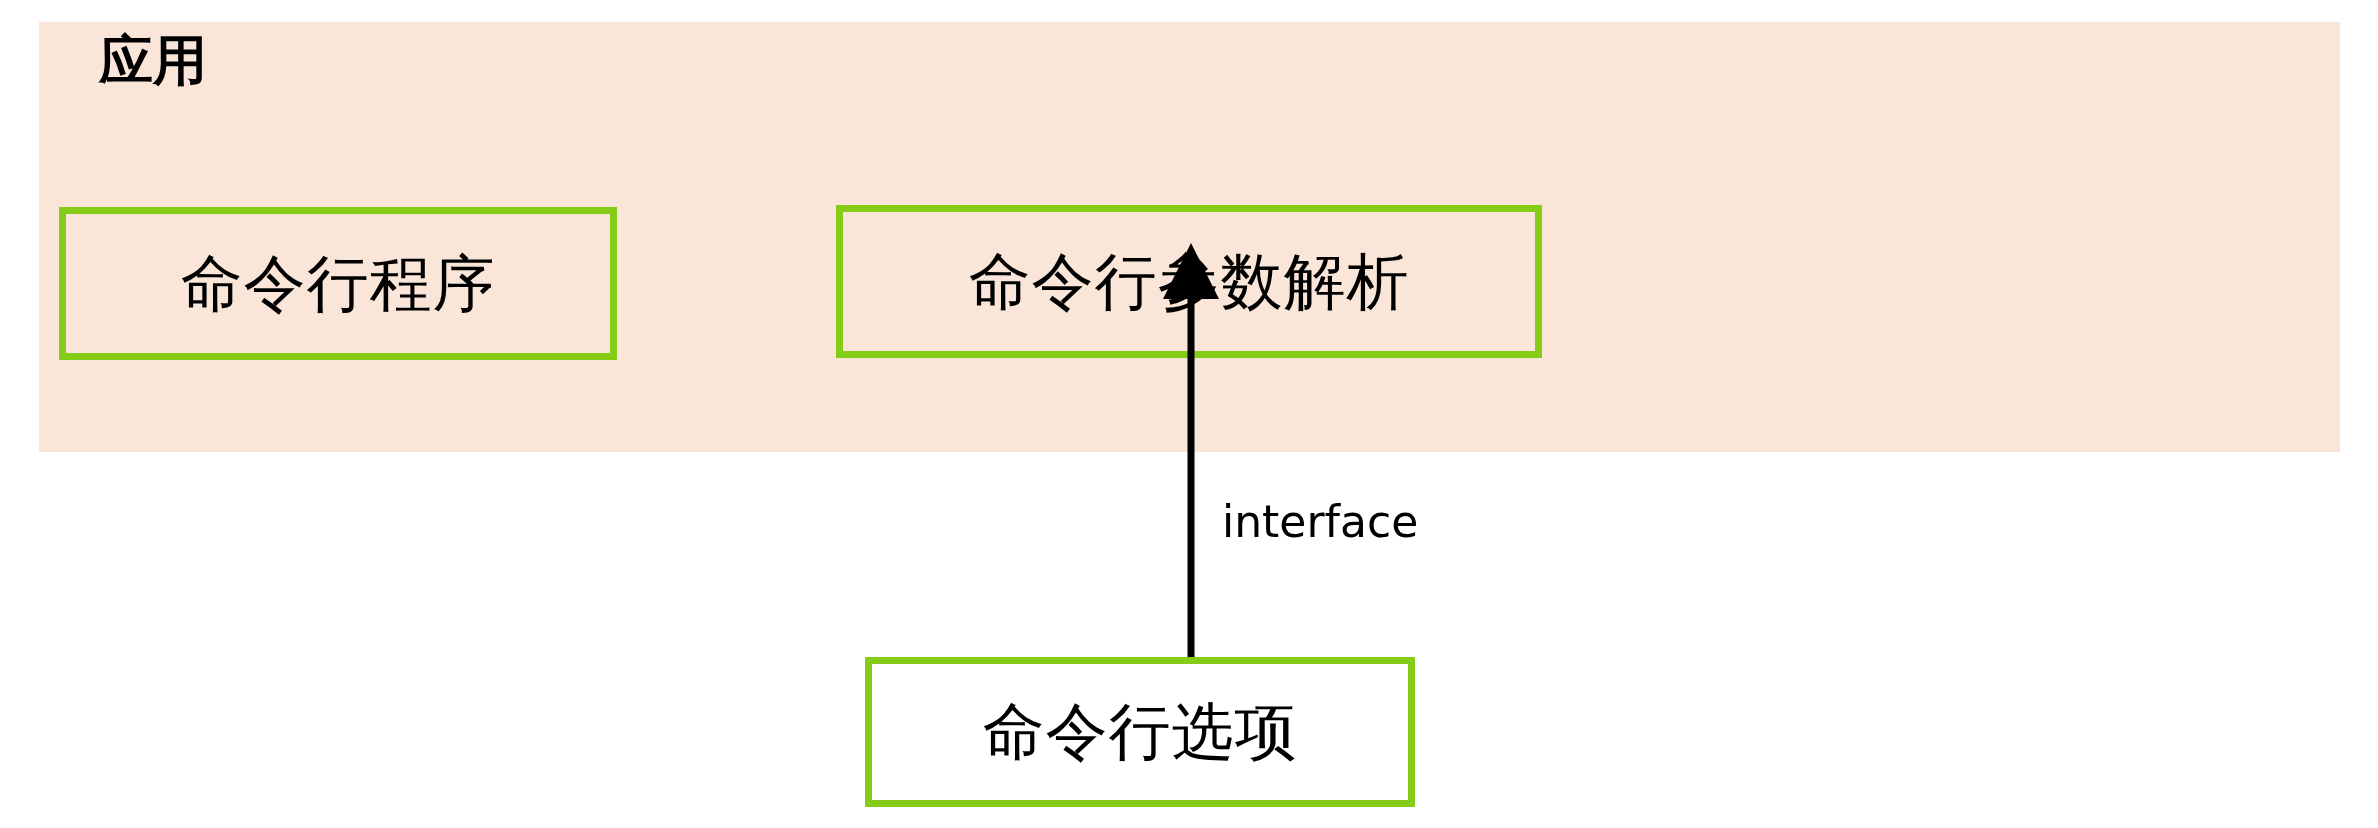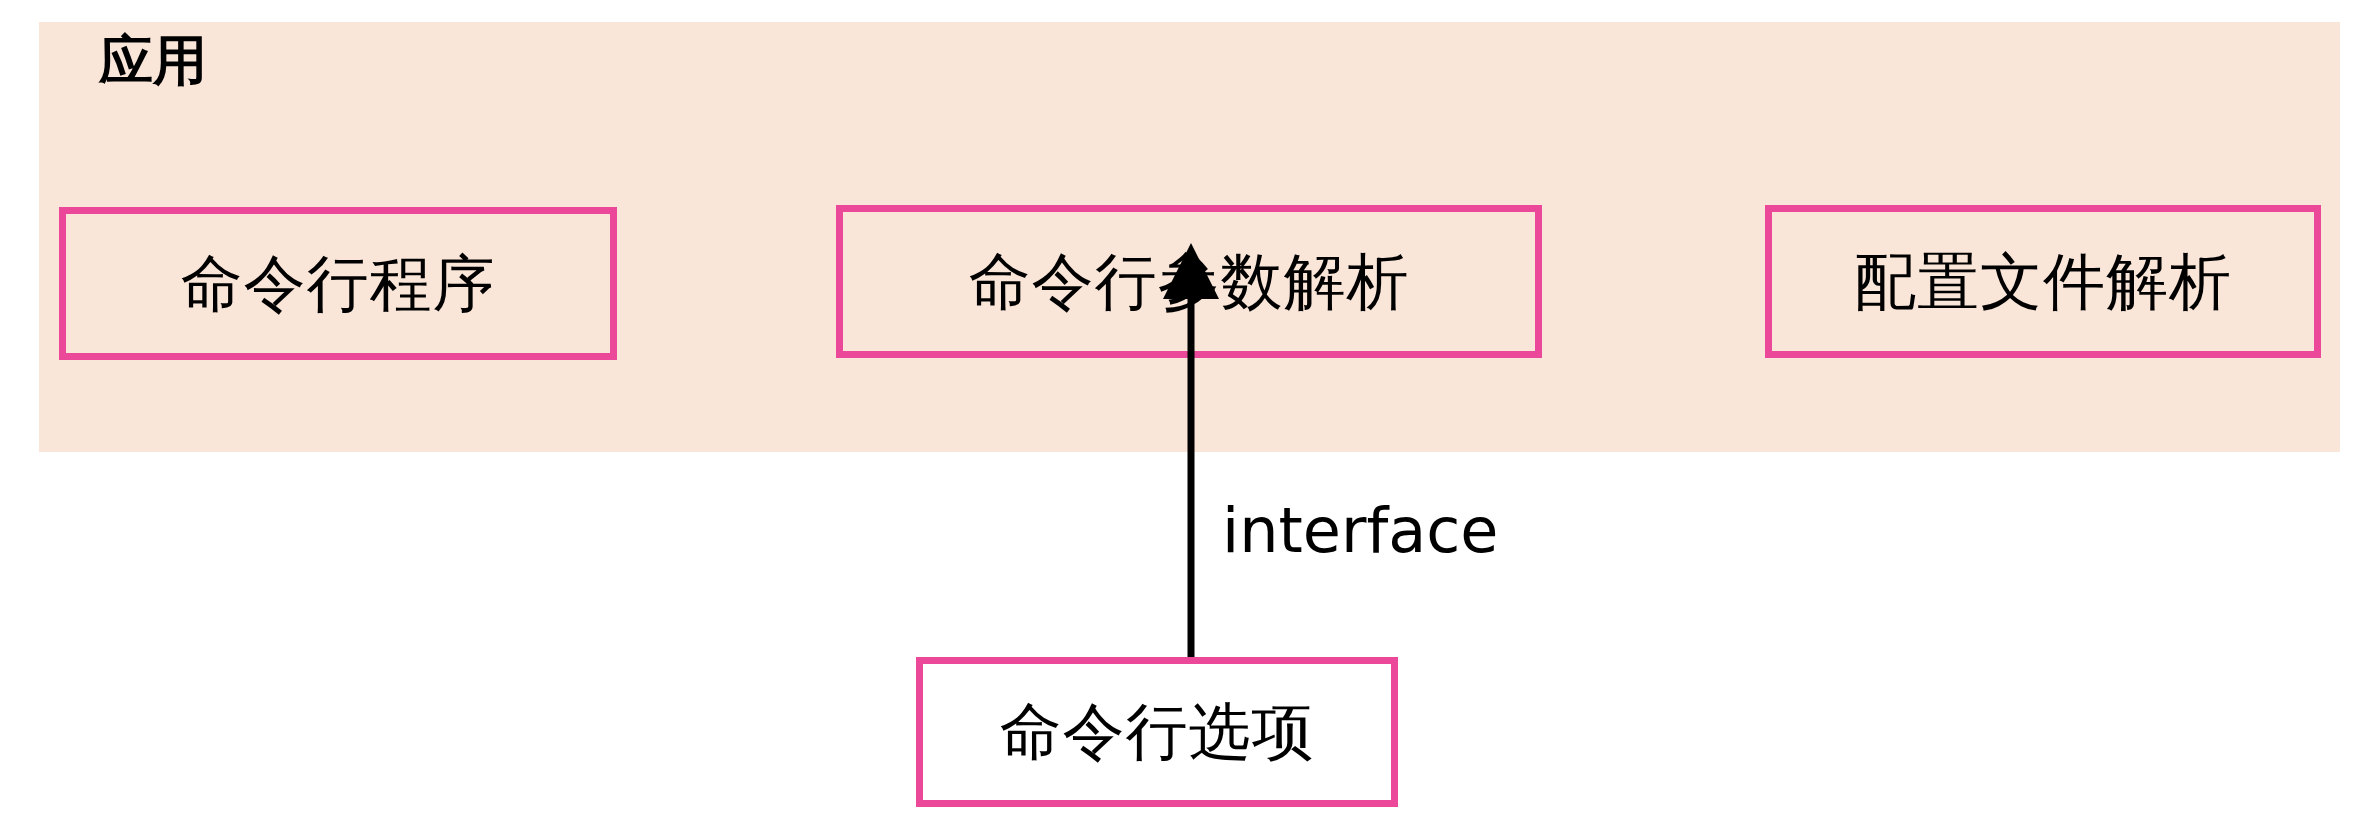--- a/index.html
+++ b/index.html
@@ -38,21 +38,21 @@
     font-weight: bold;
     color: #000000;
     line-height: 1;
     white-space: nowrap;
   }
 
   
   .node {
     position: absolute;
     box-sizing: border-box;
-    border: 7px solid #ec4899;
+    border: 7px solid #84cc16;
     display: flex;
     align-items: center;
     justify-content: center;
     color: #000000;
     line-height: 1;
     white-space: nowrap;
   }
   .node-inner {
     font-size: 62px;
     letter-spacing: 1px;
@@ -73,42 +73,42 @@
     background: transparent;
   }
   .node-config-parse {
     left: 1765px;
     top: 205px;
     width: 556px;
     height: 153px;
     background: transparent;
   }
   .node-cli-options {
-    left: 916px;
+    left: 865px;
     top: 657px;
-    width: 482px;
+    width: 550px;
     height: 150px;
     background: #ffffff;
   }
 
   
   .connector {
     position: absolute;
     left: 0;
     top: 0;
     width: 2378px;
     height: 828px;
     pointer-events: none;
     overflow: visible;
   }
   .edge-label {
     position: absolute;
     left: 1222px;
     top: 500px;
-    font-size: 62px;
+    font-size: 44px;
     color: #000000;
     line-height: 1;
     white-space: nowrap;
   }
 </style>
 </head>
 <body>
 
 <div id="canvas">
 
@@ -116,23 +116,20 @@
   <div class="app-title">应用</div>
 
   <div class="node node-cli-program">
     <span class="node-inner">命令行程序</span>
   </div>
 
   <div class="node node-arg-parse">
     <span class="node-inner">命令行参数解析</span>
   </div>
 
-  <div class="node node-config-parse">
-    <span class="node-inner">配置文件解析</span>
-  </div>
 
   <div class="node node-cli-options">
     <span class="node-inner">命令行选项</span>
   </div>
 
   <svg class="connector" viewBox="0 0 2378 828">
     <line x1="1191" y1="657" x2="1191" y2="287" stroke="#000000" stroke-width="7"></line>
     <polygon points="1191,243 1163,299 1219,299" fill="#000000"></polygon>
   </svg>
 

